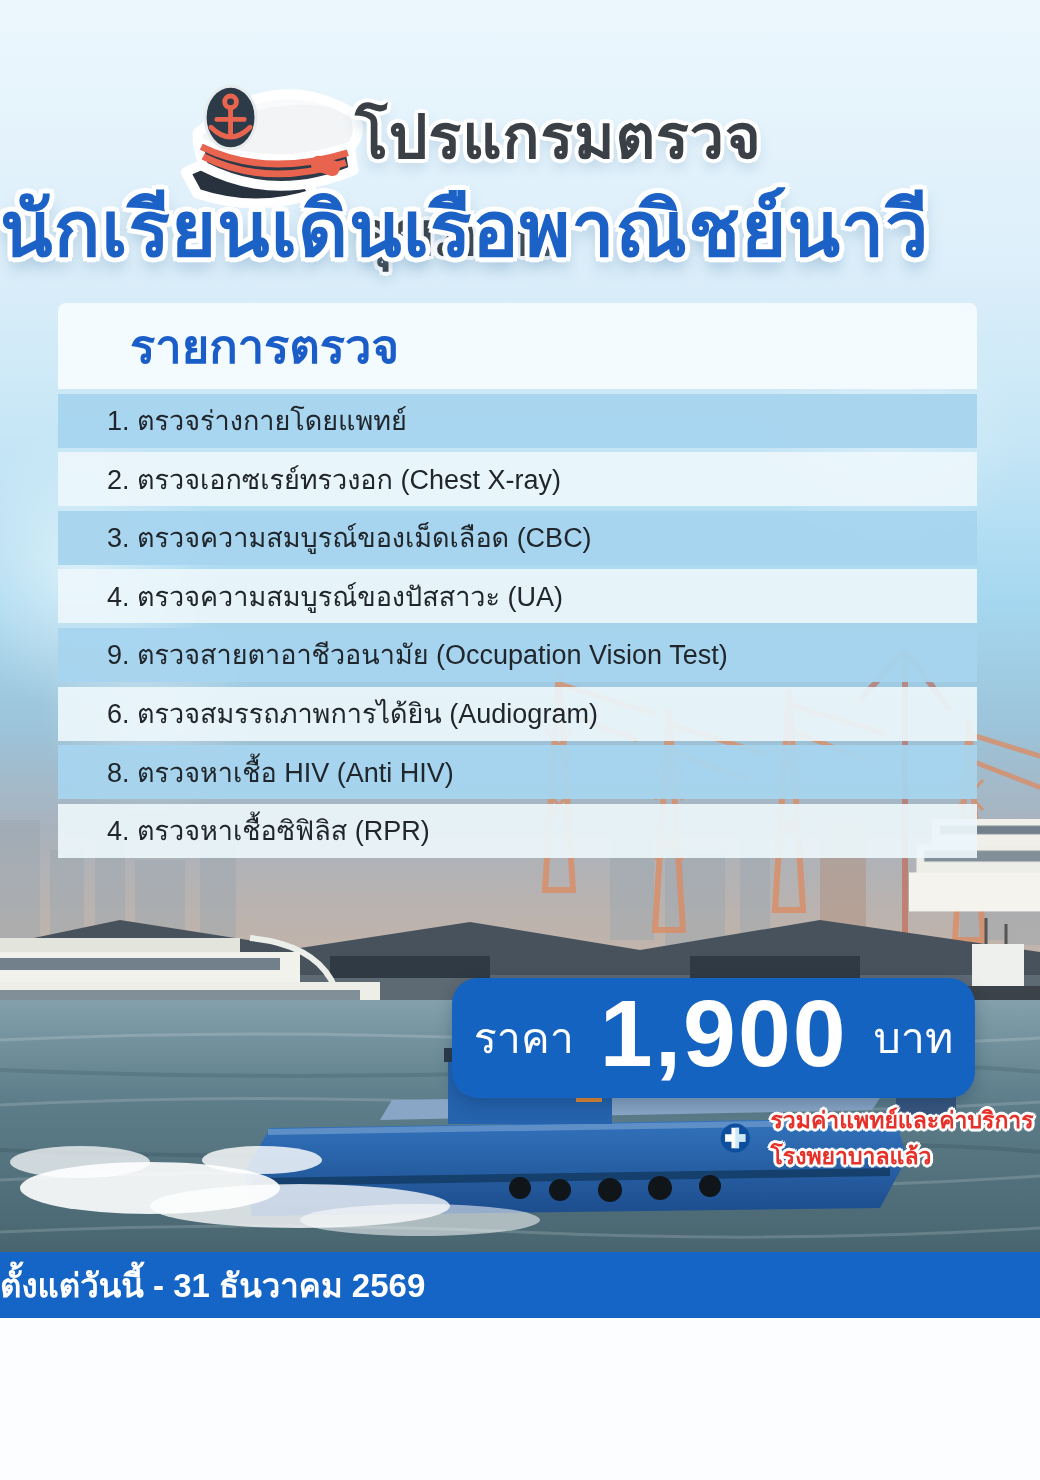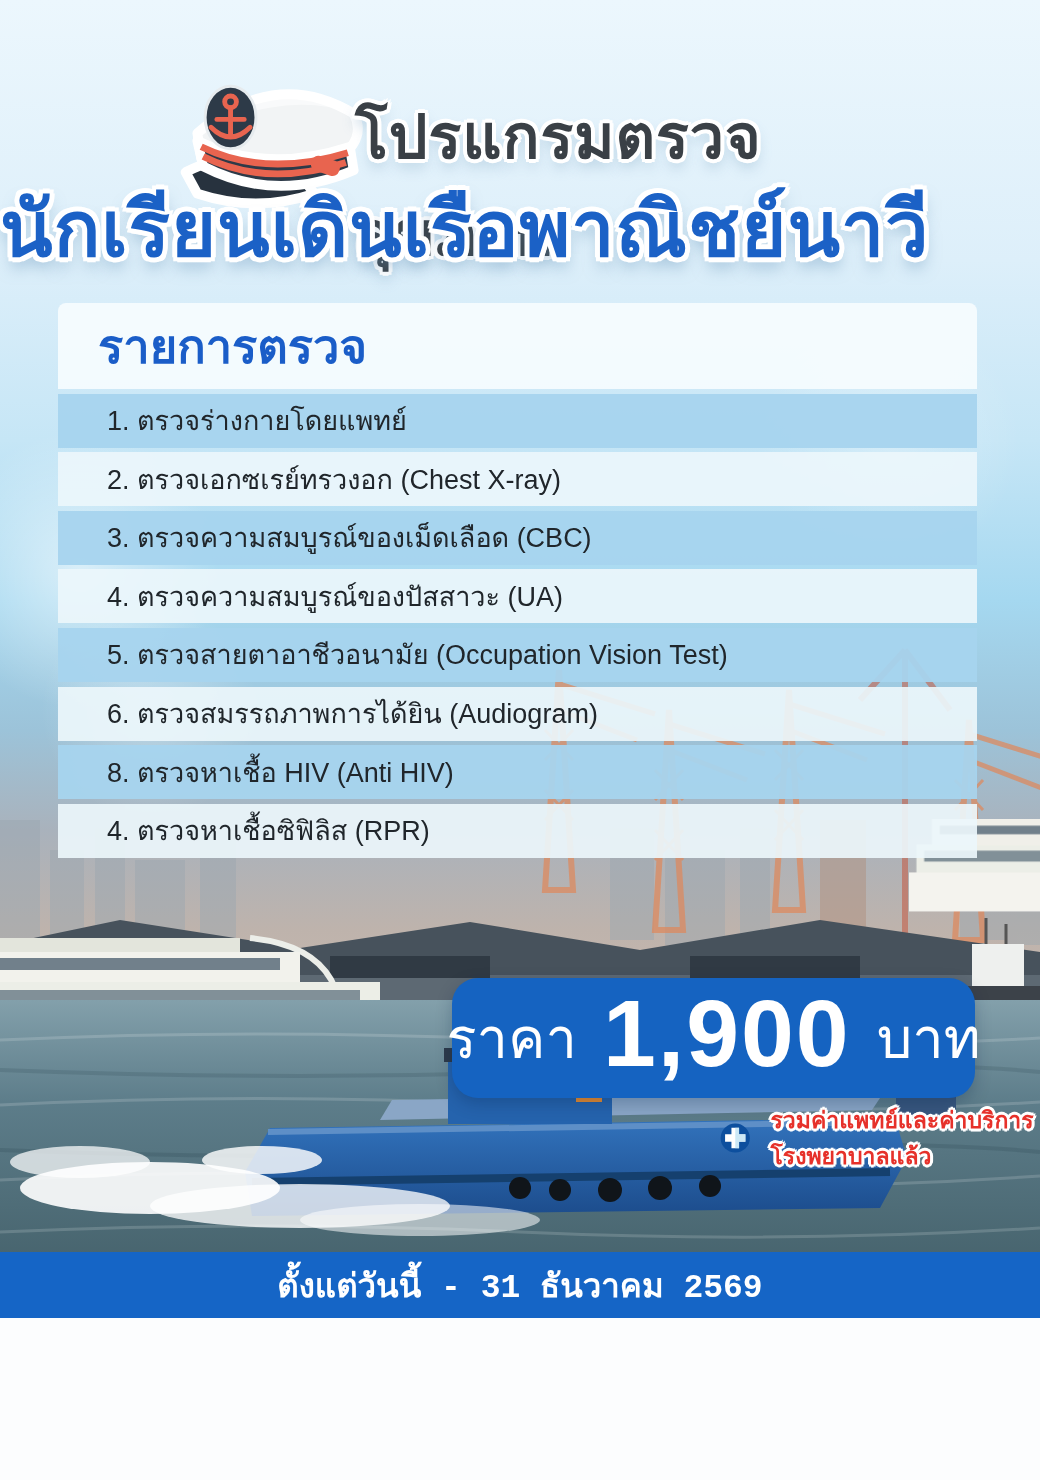--- a/index.html
+++ b/index.html
@@ -28,51 +28,51 @@
   .title2{
     position:absolute; left:0; top:168px; width:1040px; text-align:left;
     font-size:77px; font-weight:bold; color:#1b61c6; letter-spacing:1px;
     text-shadow:-4px -4px 0 #fff,4px -4px 0 #fff,-4px 4px 0 #fff,4px 4px 0 #fff,0 -5px 0 #fff,0 5px 0 #fff,-5px 0 0 #fff,5px 0 0 #fff,0 10px 16px rgba(90,140,180,.5);
   }
 
   
   .panel{ position:absolute; left:58px; top:303px; width:919px; }
   .panel-header{
     background:rgba(245,251,254,0.96); border-radius:8px 8px 0 0;
-    height:86px; display:flex; align-items:center; padding-left:40px;
+    height:86px; display:flex; align-items:center; padding-left:72px;
     font-size:47px; font-weight:bold; color:#1a5dc8;
   }
   .rows{ display:flex; flex-direction:column; }
   .row{
     flex:0 0 54px; margin-top:4.6px; display:flex; align-items:center;
     padding-left:49px; font-size:27px; color:#20262b;
   }
   .row:nth-child(odd){ background:rgba(166,212,238,0.95); }
   .row:nth-child(even){ background:rgba(236,246,251,0.92); }
 
   
   .price-box{
     position:absolute; left:452px; top:978px; width:523px; height:120px;
     background:#1563c1; border-radius:26px; box-shadow:0 6px 16px rgba(0,30,70,.25);
     display:flex; align-items:center; justify-content:center; gap:26px; color:#fff;
   }
-  .price-box .pre,.price-box .suf{ font-size:56px; }
+  .price-box .pre,.price-box .suf{ font-size:43px; }
   .price-box .amount{ font-size:95px; font-weight:bold; letter-spacing:2px; margin-top:-10px;}
   .note{ position:absolute; left:720px; top:1102px; display:flex; align-items:center; gap:20px;}
   .plus-circle{ width:48px; height:48px; }
   .note-text{
     font-size:23px; font-weight:bold; color:#e6312a;
     text-shadow:-2px -2px 0 #fff,2px -2px 0 #fff,-2px 2px 0 #fff,2px 2px 0 #fff,0 -3px 0 #fff,0 3px 0 #fff,-3px 0 0 #fff,3px 0 0 #fff;
   }
 
   
   .date-bar{
     position:absolute; left:0; top:1252px; width:1040px; height:66px;
-    background:#1565c6; display:flex; align-items:center; justify-content:center;
-    color:#fff; font-size:33px; font-weight:bold;font-family:Liberation Mono, monospace;
+    background:#1565c6; display:flex; align-items:center; 
+    color:#fff; font-size:33px; font-weight:bold;
   }
 
   
   .footer{ position:absolute; left:0; top:1318px; width:1040px; height:162px; background:#fcfdfe; }
 </style>
 </head>
 <body>
 
 <div class="poster">
 
@@ -223,21 +223,21 @@
   <div class="title1">โปรแกรมตรวจสุขภาพ</div>
   <div class="title2">นักเรียนเดินเรือพาณิชย์นาวี</div>
 
   <div class="panel">
     <div class="panel-header">รายการตรวจ</div>
     <div class="rows">
       <div class="row">1. ตรวจร่างกายโดยแพทย์</div>
       <div class="row">2. ตรวจเอกซเรย์ทรวงอก (Chest X-ray)</div>
       <div class="row">3. ตรวจความสมบูรณ์ของเม็ดเลือด (CBC)</div>
       <div class="row">4. ตรวจความสมบูรณ์ของปัสสาวะ (UA)</div>
-      <div class="row">5. ตรวจสายตาอาชีวอนามัย (Occupation Vision Test)</div>
+      <div class="row">9. ตรวจสายตาอาชีวอนามัย (Occupation Vision Test)</div>
       <div class="row">6. ตรวจสมรรถภาพการได้ยิน (Audiogram)</div>
       <div class="row">8. ตรวจหาเชื้อ HIV (Anti HIV)</div>
       <div class="row">4. ตรวจหาเชื้อซิฟิลิส (RPR)</div>
     </div>
   </div>
 
   <div class="price-box">
     <span class="pre">ราคา</span>
     <span class="amount">1,900</span>
     <span class="suf">บาท</span>

